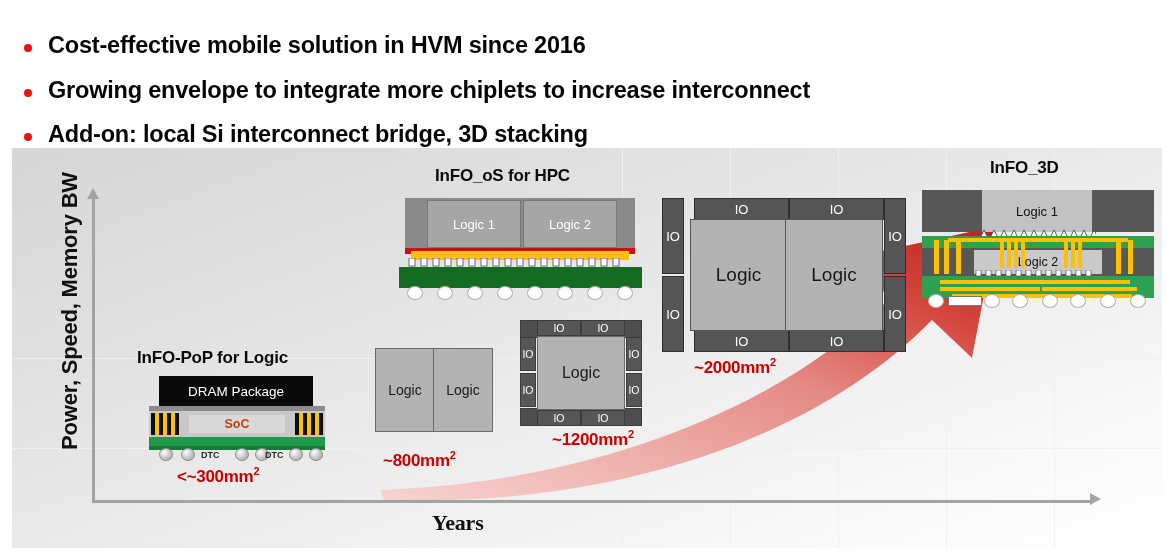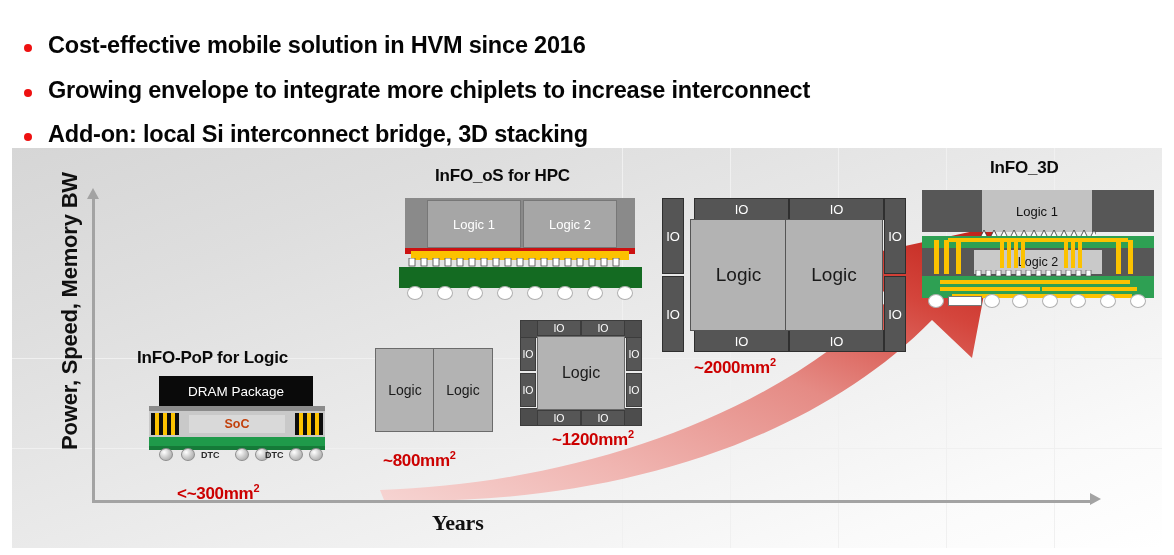--- a/index.html
+++ b/index.html
@@ -185,21 +185,21 @@
 
     <div class="ball" style="left:22px;top:100px;"></div>
     <div class="ball" style="left:44px;top:100px;"></div>
     <div class="ball" style="left:98px;top:100px;"></div>
     <div class="ball" style="left:118px;top:100px;"></div>
     <div class="ball" style="left:152px;top:100px;"></div>
     <div class="ball" style="left:172px;top:100px;"></div>
     <div class="dtc" style="left:64px;top:102px;">DTC</div>
     <div class="dtc" style="left:128px;top:102px;">DTC</div>
 
-    <div class="area" style="left:40px;top:117px;margin-top:17px;">
+    <div class="area" style="left:40px;top:117px;">
       <span>&lt;</span><span>~300mm</span><sup>2</sup>
     </div>
   </div>
 
   <div class="grp" id="d800">
     <div class="die" style="position:absolute;left:0;top:0;width:58px;height:82px;">Logic</div>
     <div class="die" style="position:absolute;left:58px;top:0;width:58px;height:82px;">Logic</div>
     <div class="area" style="left:8px;top:101px;">
       <span>~800mm</span><sup>2</sup>
     </div>

